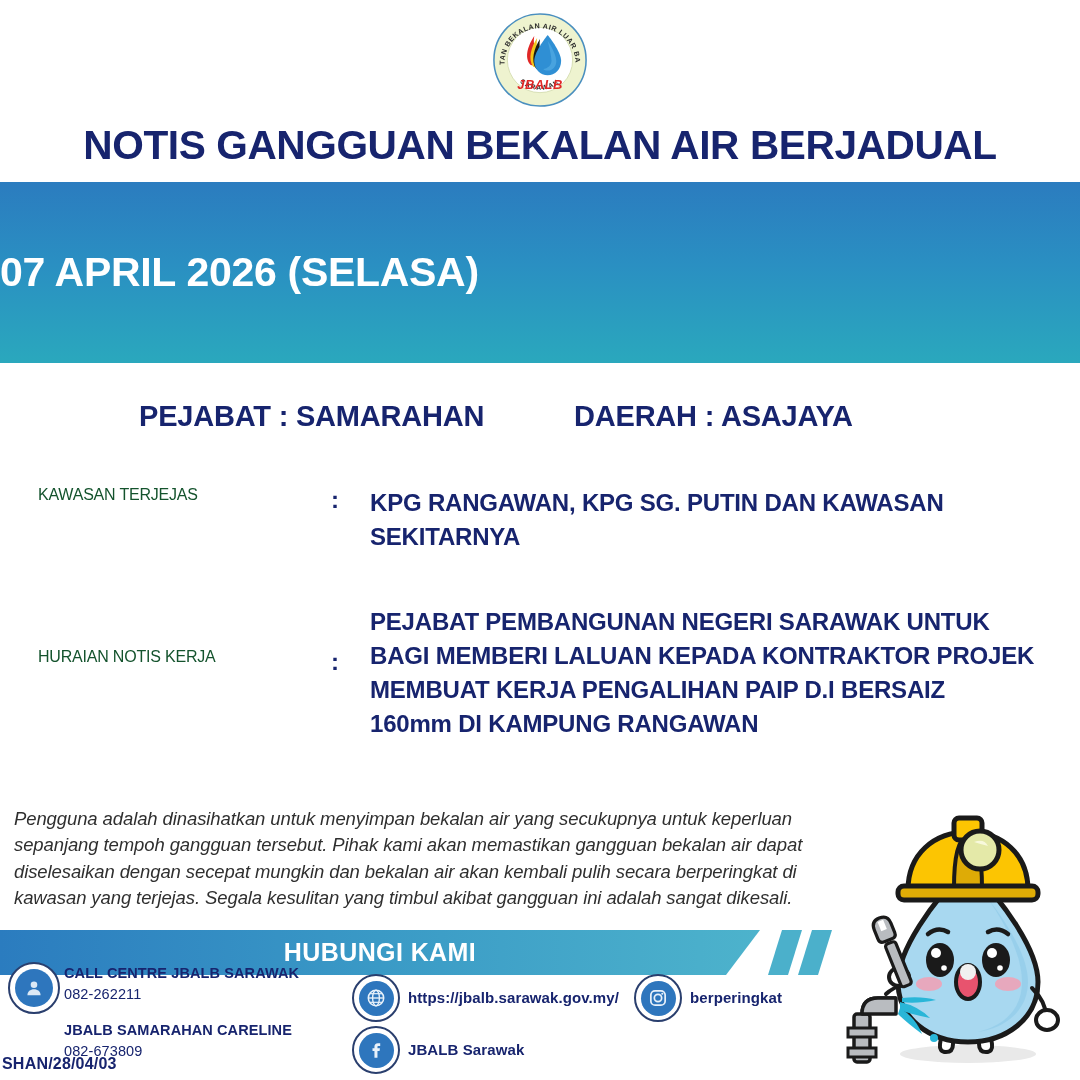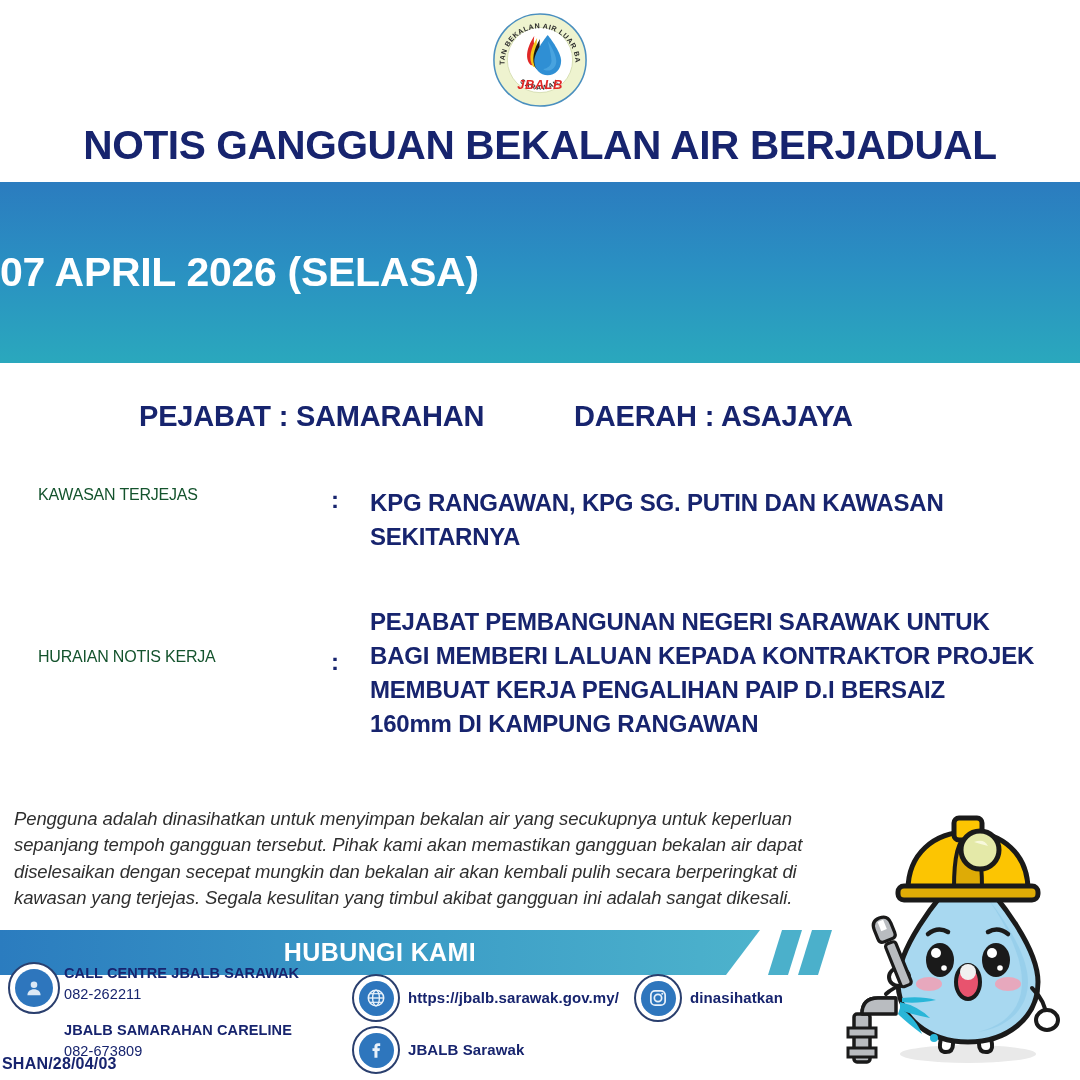--- a/index.html
+++ b/index.html
@@ -243,21 +243,21 @@
 
     <div class="c-icon-circle" style="left:634px;top:16px;width:44px;height:44px;">
       <div class="c-icon-inner" style="width:35px;height:35px;">
         <svg viewBox="0 0 24 24" width="22" height="22">
           <rect x="4.2" y="4.2" width="15.6" height="15.6" rx="4.6" fill="none" stroke="#e8f1fa" stroke-width="1.9"></rect>
           <circle cx="12" cy="12" r="4" fill="none" stroke="#e8f1fa" stroke-width="1.9"></circle>
           <circle cx="16.7" cy="7.4" r="1.15" fill="#e8f1fa"></circle>
         </svg>
       </div>
     </div>
-    <div class="c-link" style="left:690px;top:31px;">dinasihatkan</div>
+    <div class="c-link" style="left:690px;top:31px;">berperingkat</div>
   </div>
 
   <div class="ref-code">SHAN/28/04/03</div>
 
   <div class="mascot">
     <svg viewBox="0 0 244 286" width="244" height="286">
       <ellipse cx="132" cy="262" rx="68" ry="9" fill="#e9e9e9"></ellipse>
 
       <path d="M108 228 L104 252 q-1 8 6 8 q7 0 7-8 l1-24 z" fill="#fff" stroke="#1a1a1a" stroke-width="4" stroke-linejoin="round"></path>
       <path d="M152 228 L156 252 q1 8 -6 8 q-7 0 -7-8 l-1-24 z" fill="#fff" stroke="#1a1a1a" stroke-width="4" stroke-linejoin="round"></path>

